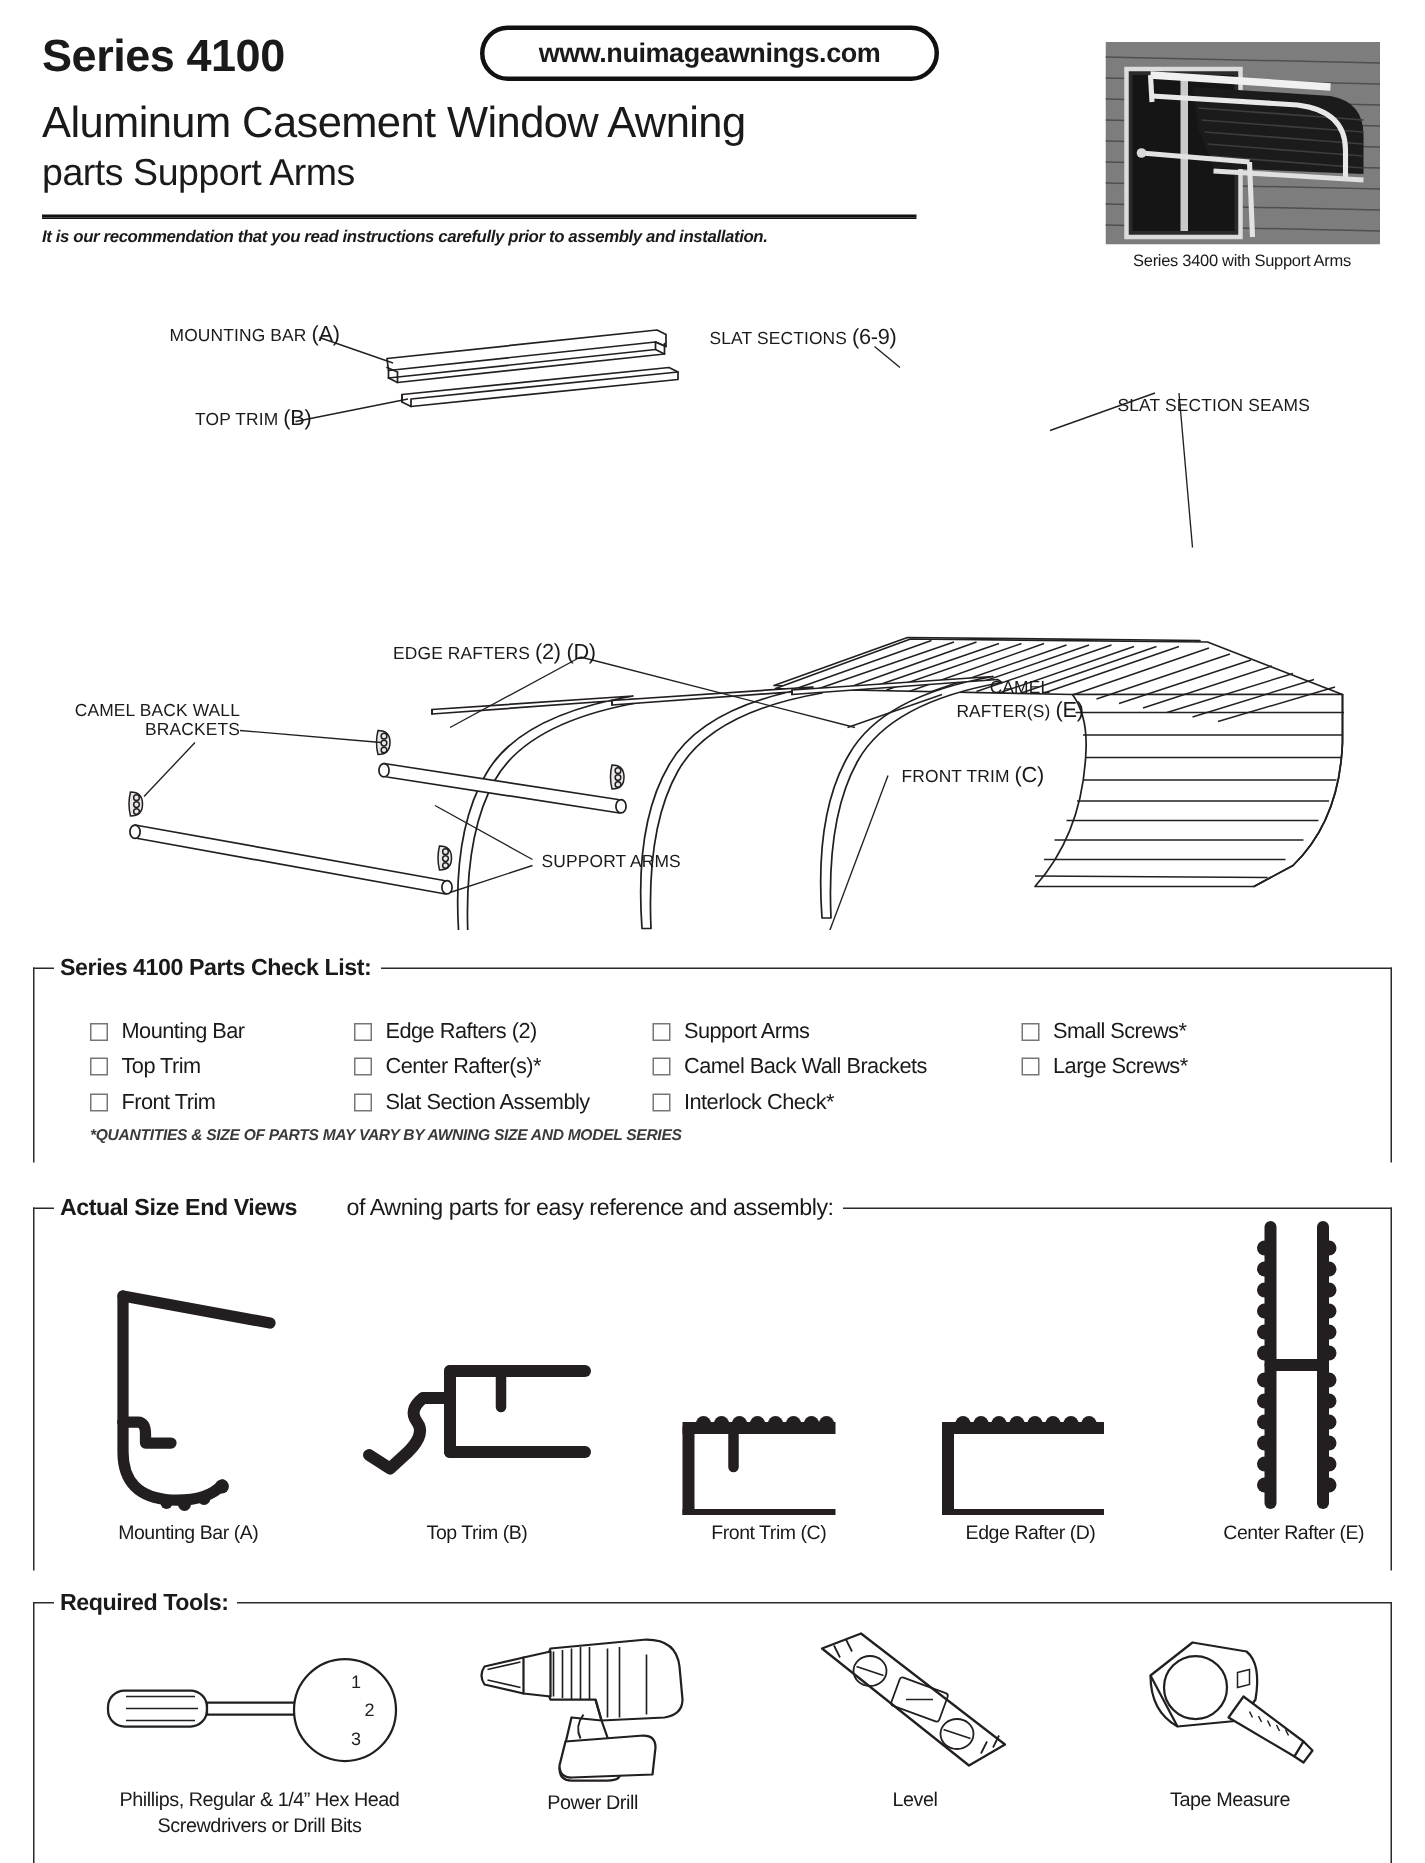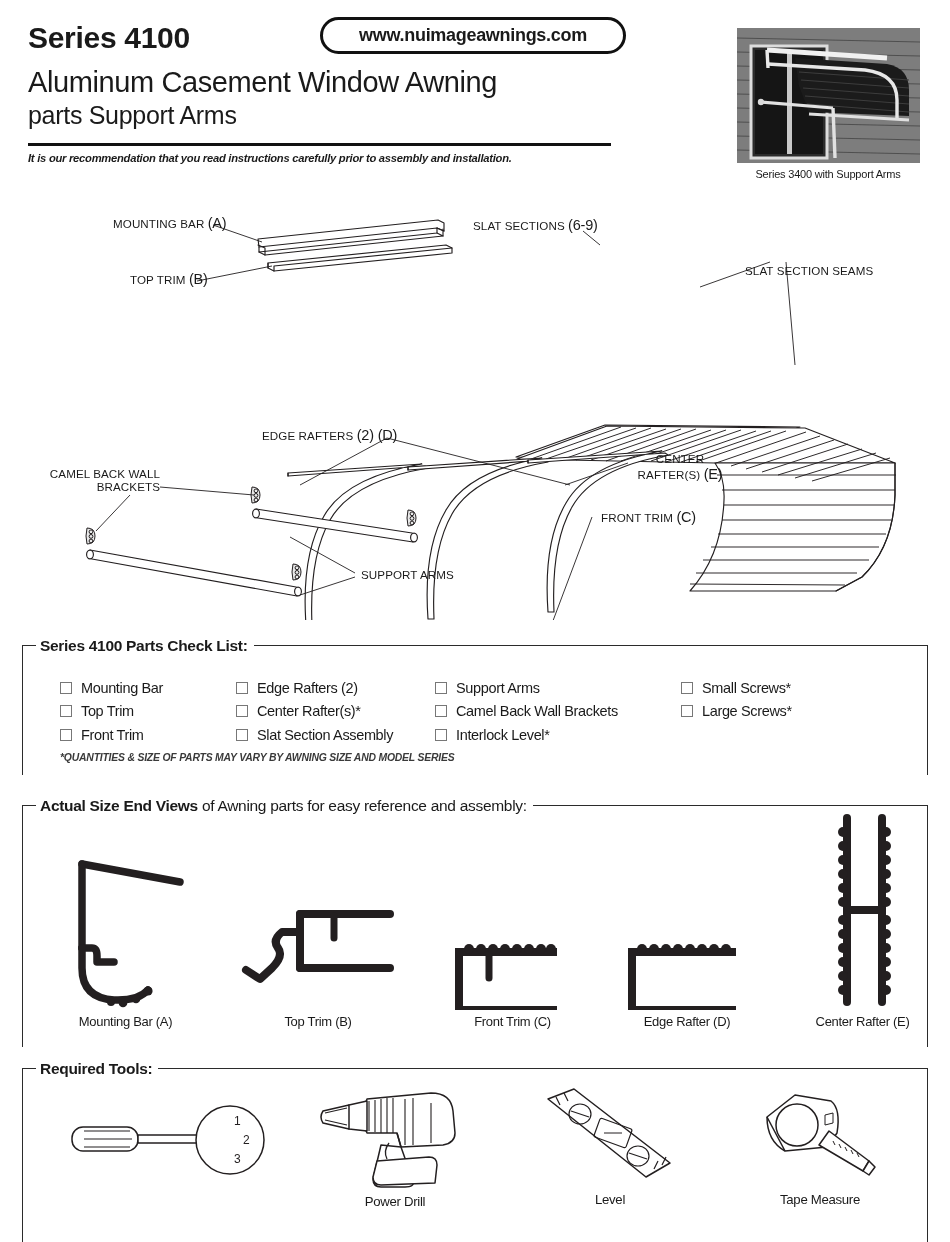--- a/index.html
+++ b/index.html
@@ -27,21 +27,21 @@
 
   .photo-wrap{position:absolute;left:737px;top:28px;width:183px;height:135px;}
   .photo-cap{position:absolute;left:722px;top:168px;width:212px;text-align:center;
              font-size:11px;letter-spacing:-.2px;}
 
   
   .frame{position:absolute;box-sizing:border-box;border:1.6px solid #2b2b2b;
          border-bottom:none;background:transparent;}
   .frame-title{position:absolute;background:#fff;padding:0 6px 0 4px;
                font-size:15.5px;font-weight:bold;letter-spacing:-.3px;white-space:nowrap;}
-  .frame-title .light{font-weight:normal;}
+  .frame-title .light{font-weight:normal;margin-left:29px;}
 
   
   .checkgrid{position:absolute;left:60px;top:676px;width:870px;}
   .ccol{position:absolute;top:0;}
   .crow{display:flex;align-items:center;height:23.5px;margin-bottom:0px;}
   .cbox{width:12px;height:12px;border:1.6px solid #777;box-sizing:border-box;
         margin-right:9px;flex:none;background:#fff;}
   .clabel{font-size:14.5px;letter-spacing:-.35px;white-space:nowrap;}
   .foot{position:absolute;left:60px;top:752px;font-size:10.4px;font-style:italic;
         font-weight:bold;color:#3a3a3a;letter-spacing:-.2px;}
@@ -277,21 +277,21 @@
     <div class="dlabel" style="left:473px;top:22px;">
       <span>SLAT SECTIONS</span>
       <span class="big">(6-9)</span>
     </div>
     <div class="dlabel" style="left:745px;top:54px;margin-top:15px;">SLAT SECTION SEAMS</div>
     <div class="dlabel" style="left:262px;top:232px;">
       <span>EDGE RAFTERS</span>
       <span class="big">(2) (D)</span>
     </div>
     <div class="dlabel center" style="left:630px;top:257px;width:100px;">
-      <div>CENTER</div>
+      <div>CAMEL</div>
       <div style="margin-top:1px;">
         <span>RAFTER(S)</span>
         <span class="big">(E)</span>
       </div>
     </div>
     <div class="dlabel" style="left:601px;top:314px;">
       <span>FRONT TRIM</span>
       <span class="big">(C)</span>
     </div>
     <div class="dlabel right" style="left:0px;top:272px;width:160px;">
@@ -339,21 +339,21 @@
       <div class="crow">
         <div class="cbox"></div>
         <div class="clabel">Support Arms</div>
       </div>
       <div class="crow">
         <div class="cbox"></div>
         <div class="clabel">Camel Back Wall Brackets</div>
       </div>
       <div class="crow">
         <div class="cbox"></div>
-        <div class="clabel">Interlock Level*</div>
+        <div class="clabel">Interlock Check*</div>
       </div>
     </div>
 
     <div class="ccol" style="left:621px;">
       <div class="crow">
         <div class="cbox"></div>
         <div class="clabel">Small Screws*</div>
       </div>
       <div class="crow">
         <div class="cbox"></div>
@@ -512,20 +512,24 @@
           <path d="M80 40 L150 40 L150 48 L80 48 Z" fill="#fff"></path>
           <rect x="150" y="34" width="22" height="22" fill="#fff"></rect>
           <circle cx="172" cy="45" r="34" fill="#fff"></circle>
         </g>
         <g font-family="Liberation Sans, sans-serif" font-size="12" fill="#231f20">
           <text x="176" y="30">1</text>
           <text x="185" y="49">2</text>
           <text x="176" y="68">3</text>
         </g>
       </svg>
+      <div class="tool-cap">
+        <div>Phillips, Regular &amp; 1/4” Hex Head</div>
+        <div>Screwdrivers or Drill Bits</div>
+      </div>
     </div>
 
     <div class="tool" style="left:300px;top:0px;width:190px;">
       <svg width="180" height="104" viewBox="0 0 180 104">
         <g fill="#fff" stroke="#231f20" stroke-width="1.5" stroke-linejoin="round">
           <path d="M62 14 L126 8 Q146 8 148 26 L150 48 Q150 58 138 60 L96 62 L92 48 L62 48 Q54 32 62 14 Z"></path>
           <path d="M18 26 L44 20 L48 30 L48 38 L44 44 L18 38 Q14 32 18 26 Z"></path>
           <path d="M44 20 L62 16 L62 46 L44 44 Z"></path>
           <path d="M96 62 L108 96 Q110 102 100 102 L76 102 Q68 102 68 94 L76 60 Z"></path>
           <path d="M66 98 L118 94 Q126 94 126 102 L124 120 L70 122 Q62 122 62 114 Z" transform="translate(6,-22)"></path>

